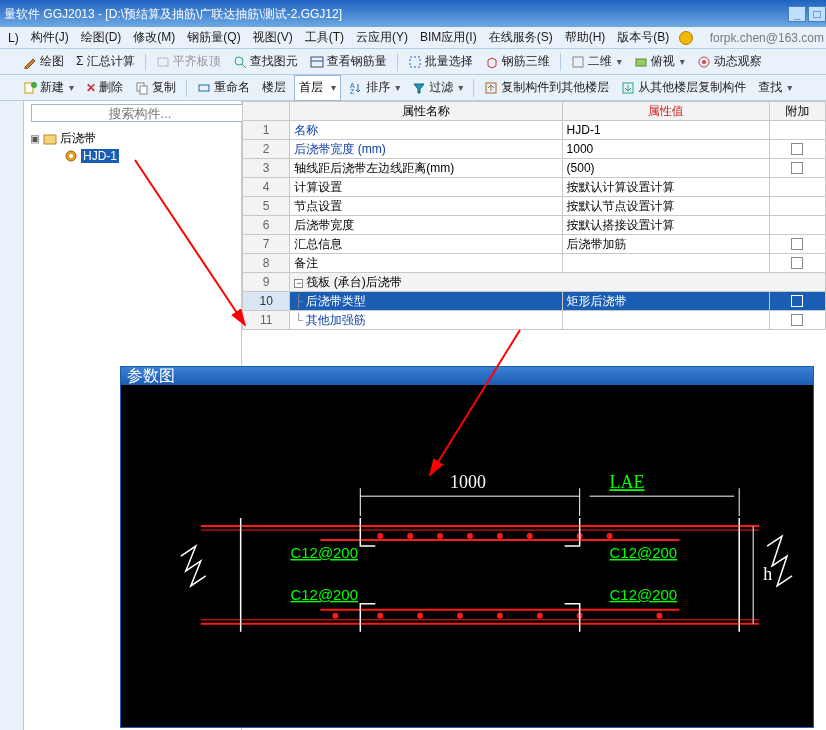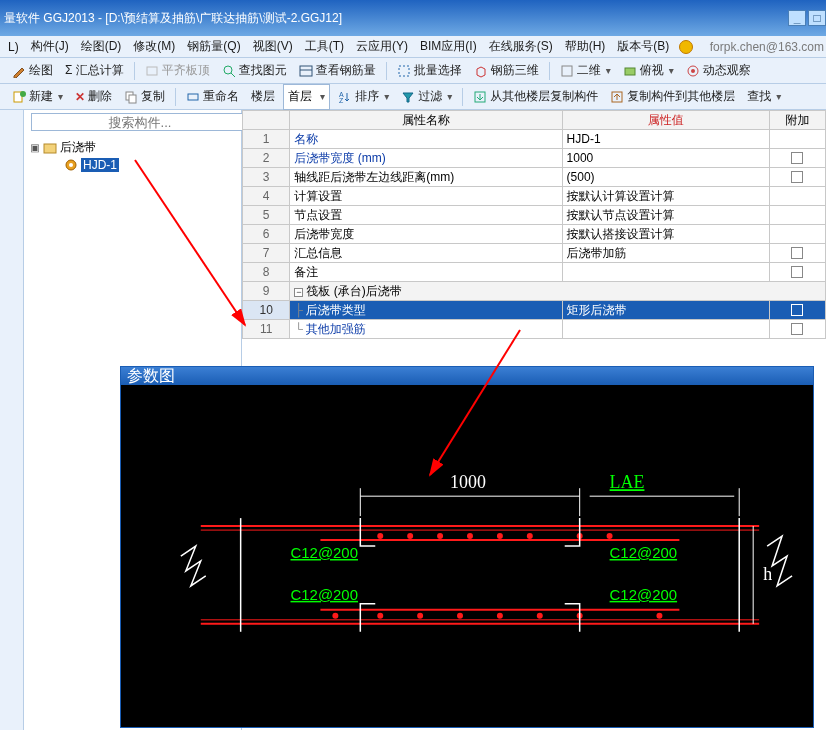--- a/index.html
+++ b/index.html
@@ -1,27 +1,27 @@
 <!DOCTYPE html>
 <html><head>
 <meta charset="utf-8">
 <style>
   * { box-sizing: border-box; margin: 0; padding: 0; }
   body { font-family: "Microsoft YaHei", SimSun, Arial, sans-serif; font-size: 12px; background: #fff; width: 826px; height: 730px; overflow: hidden; position: relative; }
   
-  .titlebar { background: linear-gradient(#1f63c0, #6ea9e4); color: #fff; height: 36px; line-height: 20px; padding-left: 4px; display: flex; align-items: center; }
+  .titlebar { background: linear-gradient(#1f63c0, #6ea9e4); color: #fff; height: 27px; line-height: 20px; padding-left: 4px; display: flex; align-items: center; }
   .titlebar .title-text { flex: 1; }
   .win-btn { width: 18px; height: 16px; background: #bfe0ff; border: 1px solid #4a7fb6; margin-left: 2px; text-align: center; line-height: 14px; color: #2b5a8a; font-weight: bold; cursor: default; }
   
   .menubar { background: #e9f1fb; border-bottom: 1px solid #b7cde6; height: 22px; display: flex; align-items: center; padding: 0 2px; }
   .menubar .mi { padding: 2px 6px; color: #1a1a1a; cursor: default; white-space: nowrap; }
   .menubar .usr { margin-left: auto; color: #7a7a7a; }
   .menubar .gicon { width:14px; height:14px; background:#f0b800; border-radius:50%; border:1px solid #c07800; margin:0 4px;}
   
-  .toolbar1, .toolbar2 { background: #e9f1fb; border-bottom: 1px solid #b7cde6; height: 26px; display: flex; align-items: center; padding: 0 8px; gap: 4px; }
+  .toolbar1, .toolbar2 { background: #e9f1fb; border-bottom: 1px solid #b7cde6; height: 26px; display: flex; align-items: center; padding: 0 19px; gap: 4px; }
   .tb-btn { display: inline-flex; align-items: center; gap: 3px; padding: 1px 4px; color: #222; cursor: default; white-space: nowrap; }
   .tb-sep { width: 1px; height: 18px; background: #b7cde6; margin: 0 2px; }
   .drop { font-size: 10px; color: #555; margin-left:2px;}
   .combo { border:1px solid #9db8d8; background:#fff; height:26px; padding:0 4px; display:flex; align-items:center; }
   
   .main { display: flex; height: calc(100% - 94px); position: relative; }
   .left-pane { width: 218px; border-right: 1px solid #b7cde6; display: flex; flex-direction: column; }
   .left-gap { width: 24px; background: #e9f1fb; border-right:1px solid #b7cde6;}
   .search-row { padding: 3px; display:flex; align-items:center; gap:4px;}
   .search-row .icon { width:14px; height:14px; }
@@ -206,31 +206,31 @@
   <span class="tb-btn">
       <svg class="ico-svg">
         <path d="M2 3 L12 3 L8 8 L8 12 L6 12 L6 8 Z" fill="#29a" stroke="#168"></path>
       </svg>
       <span>过滤</span>
       <span class="drop">▾</span>
     </span>
   <span class="tb-sep"></span>
   <span class="tb-btn">
       <svg class="ico-svg">
+        <rect x="2" y="2" width="10" height="10" fill="none" stroke="#a62"></rect>
+        <path d="M7 10 L7 4 M4 7 L7 4 L10 7" fill="none" stroke="#a62"></path>
+      </svg>
+      <span>复制构件到其他楼层</span>
+    </span>
+  <span class="tb-btn">
+      <svg class="ico-svg">
         <rect x="2" y="2" width="10" height="10" fill="none" stroke="#2a7"></rect>
         <path d="M7 4 L7 10 M4 7 L7 10 L10 7" fill="none" stroke="#2a7"></path>
       </svg>
       <span>从其他楼层复制构件</span>
-    </span>
-  <span class="tb-btn">
-      <svg class="ico-svg">
-        <rect x="2" y="2" width="10" height="10" fill="none" stroke="#a62"></rect>
-        <path d="M7 10 L7 4 M4 7 L7 4 L10 7" fill="none" stroke="#a62"></path>
-      </svg>
-      <span>复制构件到其他楼层</span>
     </span>
   <span class="tb-btn">
       <span>查找</span>
       <span class="drop">▾</span>
     </span>
 </div>
 
 <div class="main">
   <div class="left-gap"></div>
   <div class="left-pane">

